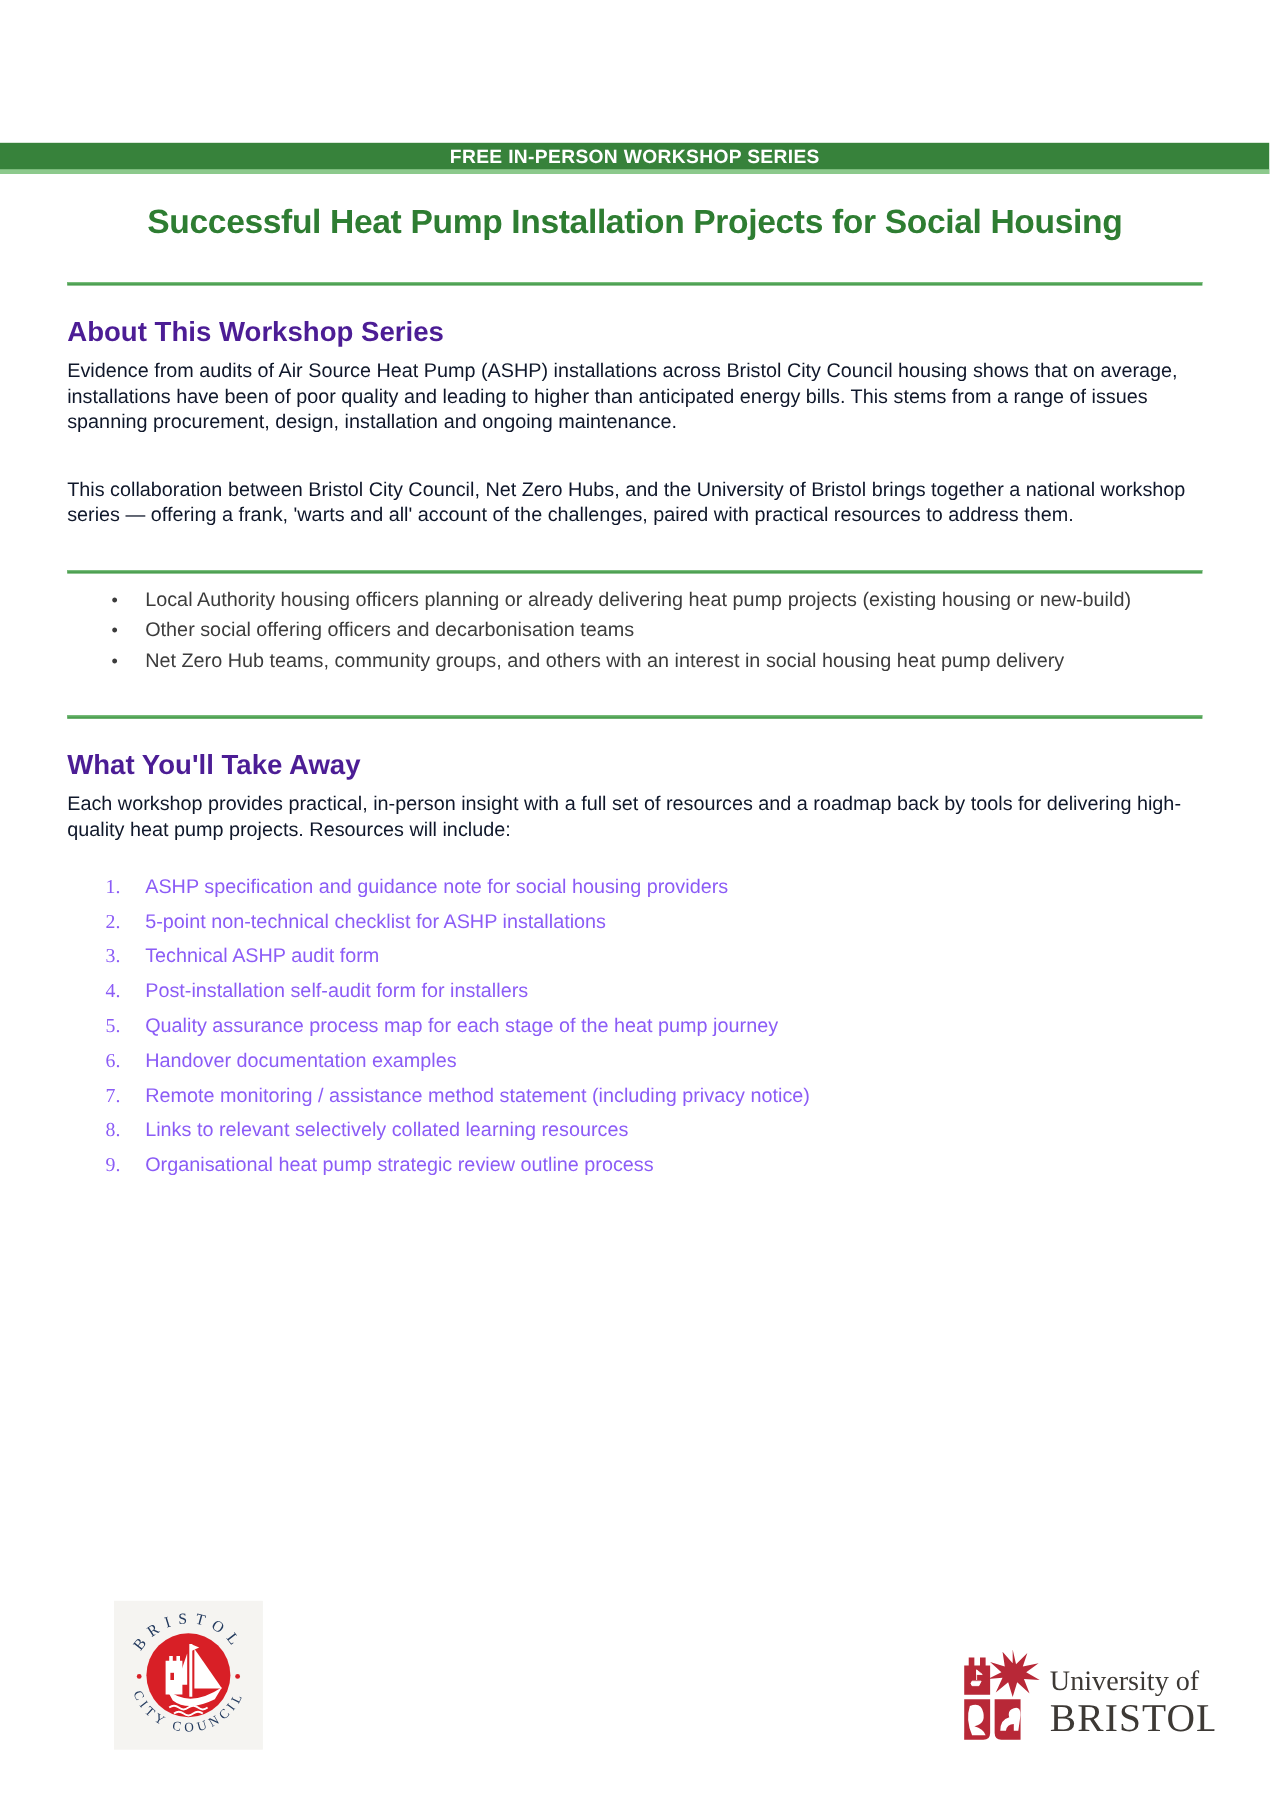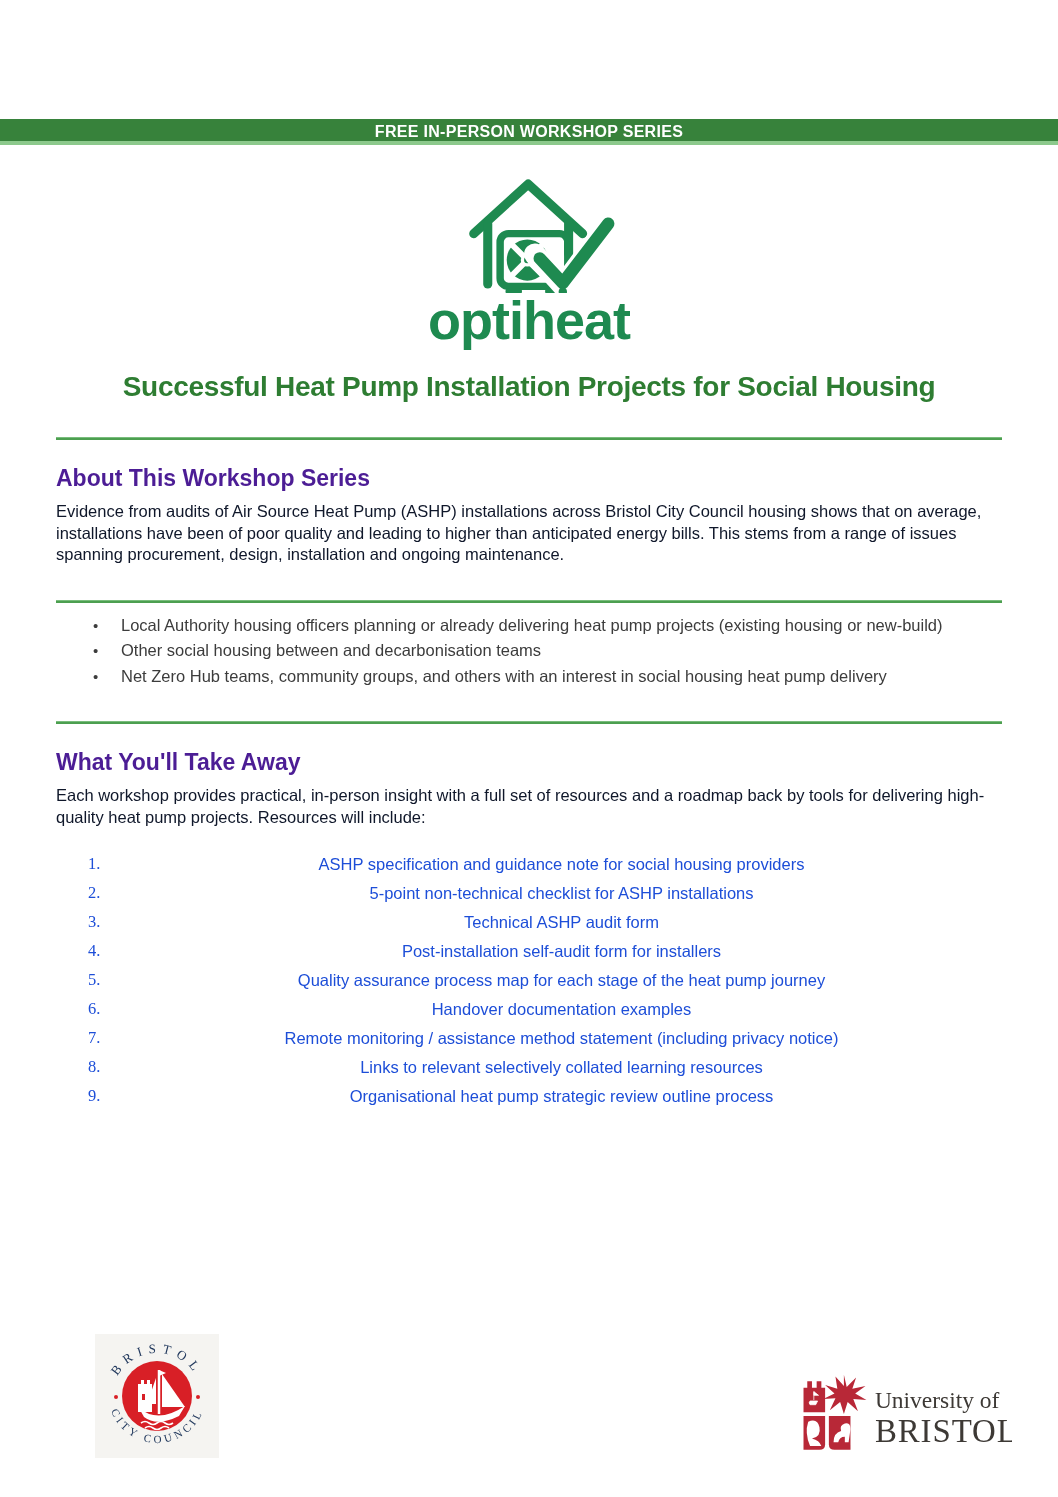--- a/index.html
+++ b/index.html
@@ -79,23 +79,22 @@
   }
   ul.audience li::before {
     content:"\2022";
     position:absolute; left:-28px; top:0;
     font-size:15px;
   }
 
   ol.takeaway { margin-top:26px; list-style:none; counter-reset:item; padding-left:65px; }
   ol.takeaway li {
     position:relative;
-    font-size:16.5px; line-height:20px; color:#1d4ed8;
+    font-size:16.5px; line-height:20px; color:#8b5cf6;
     margin-bottom:9px;
-    text-align:center;
   }
   ol.takeaway li::before {
     counter-increment:item;
     content:counter(item) ".";
     position:absolute; left:-33px; top:0;
     font-family:"Liberation Serif", serif;
     font-size:16.5px;
   }
 
   .footer-bcc {
@@ -109,57 +108,35 @@
 </style>
 </head>
 <body>
 
 <div class="page">
 
   <div class="banner">
     <span>FREE IN-PERSON WORKSHOP SERIES</span>
   </div>
 
-  <div class="logo-block">
-    <svg class="logo-mark" width="210" height="132" viewBox="0 0 210 160">
-
-      <path d="M 38 88 L 104 28 L 170 88" fill="none" stroke="#1e8a50" stroke-width="11" stroke-linecap="round" stroke-linejoin="round"></path>
-
-      <path d="M 55 76 L 55 149" fill="none" stroke="#1e8a50" stroke-width="11" stroke-linecap="round"></path>
-
-      <path d="M 153 76 L 153 112" fill="none" stroke="#1e8a50" stroke-width="11" stroke-linecap="round"></path>
-
-      <rect x="70" y="88" width="82" height="64" rx="10" fill="none" stroke="#1e8a50" stroke-width="9"></rect>
-      <path d="M 80 158 h 13 M 128 158 h 13" stroke="#1e8a50" stroke-width="7" stroke-linecap="round"></path>
-
-      <circle cx="103" cy="120" r="25" fill="#1e8a50"></circle>
-      <path d="M 86 103 L 120 137 M 120 103 L 86 137" stroke="#ffffff" stroke-width="7" stroke-linecap="round"></path>
-      <circle cx="103" cy="120" r="8" fill="#ffffff"></circle>
-      <circle cx="103" cy="120" r="4" fill="#1e8a50"></circle>
-
-      <path d="M 112 113 L 146 151 L 205 72" fill="none" stroke="#ffffff" stroke-width="26" stroke-linecap="round" stroke-linejoin="round"></path>
-      <path d="M 118 118 L 146 148 L 201 76" fill="none" stroke="#1e8a50" stroke-width="15" stroke-linecap="round" stroke-linejoin="round"></path>
-      <path d="M 146 158 L 146 160" stroke="#1e8a50" stroke-width="10" stroke-linecap="round"></path>
-    </svg>
-    <div class="wordmark">optiheat</div>
-  </div>
 
   <div class="content">
     <h1 class="doc-title">Successful Heat Pump Installation Projects for Social Housing</h1>
 
     <div class="rule"></div>
 
     <h2 class="section-heading">About This Workshop Series</h2>
     <p class="body-text">Evidence from audits of Air Source Heat Pump (ASHP) installations across Bristol City Council housing shows that on average, installations have been of poor quality and leading to higher than anticipated energy bills. This stems from a range of issues spanning procurement, design, installation and ongoing maintenance.</p>
+    <p class="body-text second">This collaboration between Bristol City Council, Net Zero Hubs, and the University of Bristol brings together a national workshop series — offering a frank, 'warts and all' account of the challenges, paired with practical resources to address them.</p>
 
     <div class="rule"></div>
 
     <ul class="audience">
         <li>Local Authority housing officers planning or already delivering heat pump projects (existing housing or new-build)</li>
-        <li>Other social housing between and decarbonisation teams</li>
+        <li>Other social offering officers and decarbonisation teams</li>
         <li>Net Zero Hub teams, community groups, and others with an interest in social housing heat pump delivery</li>
       </ul>
 
     <div class="rule"></div>
 
     <h2 class="section-heading">What You'll Take Away</h2>
     <p class="body-text">Each workshop provides practical, in-person insight with a full set of resources and a roadmap back by tools for delivering high-quality heat pump projects. Resources will include:</p>
     <ol class="takeaway">
         <li>ASHP specification and guidance note for social housing providers</li>
         <li>5-point non-technical checklist for ASHP installations</li>

